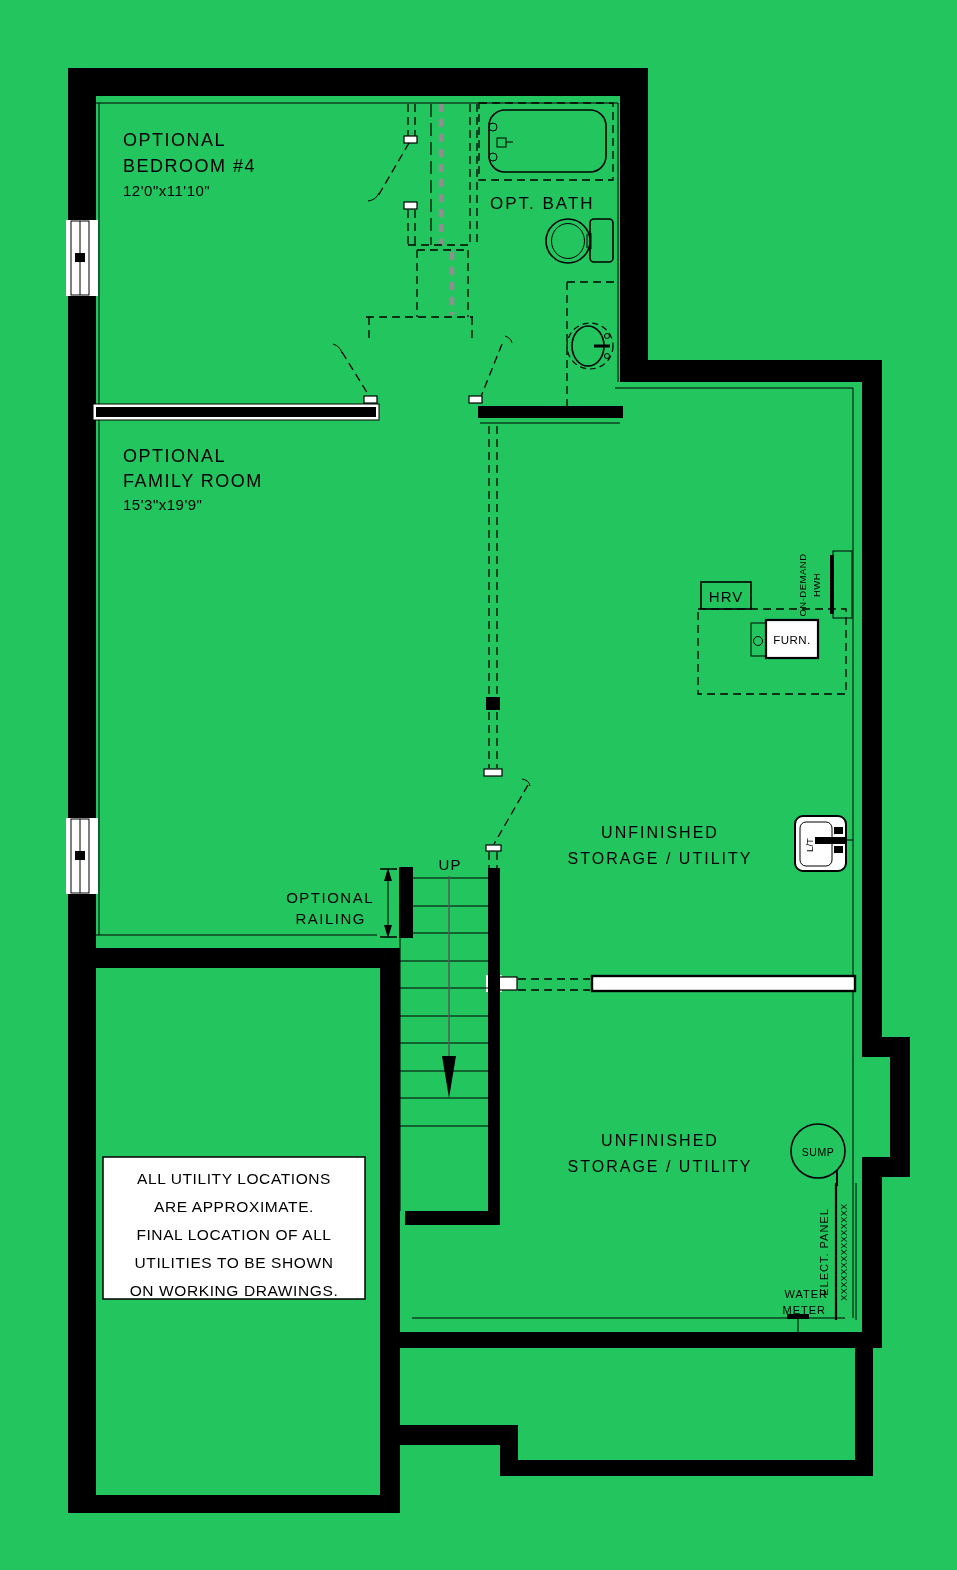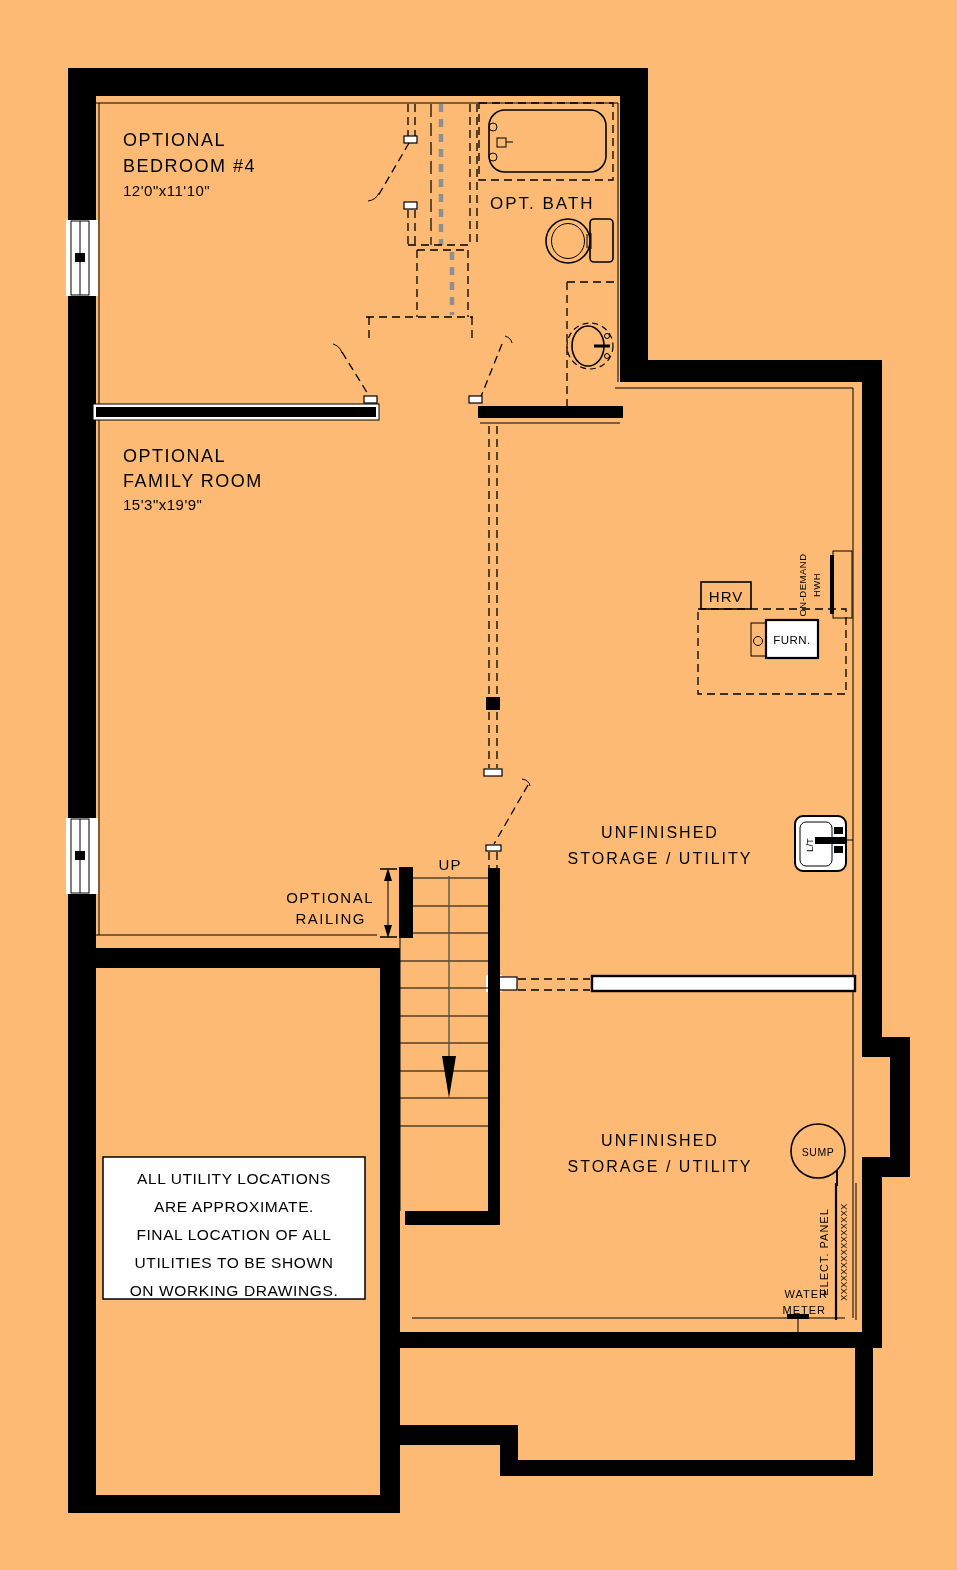--- a/index.html
+++ b/index.html
@@ -1,16 +1,16 @@
 <!DOCTYPE html>
 <html><head>
 <meta charset="utf-8">
 <style>
   html,body{margin:0;padding:0;background:#ffffff;}
-  .sheet{position:relative;width:957px;height:1570px;background:#fdba74;overflow:hidden;}
+  .sheet{position:relative;width:957px;height:1570px;background:#22c55e;overflow:hidden;}
   svg{position:absolute;top:0;left:0;}
   .t{font-family:"Liberation Sans", sans-serif;fill:#000;}
   .wall{fill:#000;stroke:none;}
   .thin{stroke:#000;stroke-width:1;fill:none;}
   .med{stroke:#000;stroke-width:1.6;fill:none;}
   .dash{stroke:#000;stroke-width:1.3;fill:none;stroke-dasharray:8 5;}
   .dashf{stroke:#000;stroke-width:1.2;fill:none;stroke-dasharray:6 4;}
   .gdash{stroke:#8f8f8f;stroke-width:4.5;fill:none;stroke-dasharray:8 7;}
   .cline{stroke:#000;stroke-width:1.2;fill:none;stroke-dasharray:13 6;}
   .jamb{fill:#fff;stroke:#000;stroke-width:1.2;}

